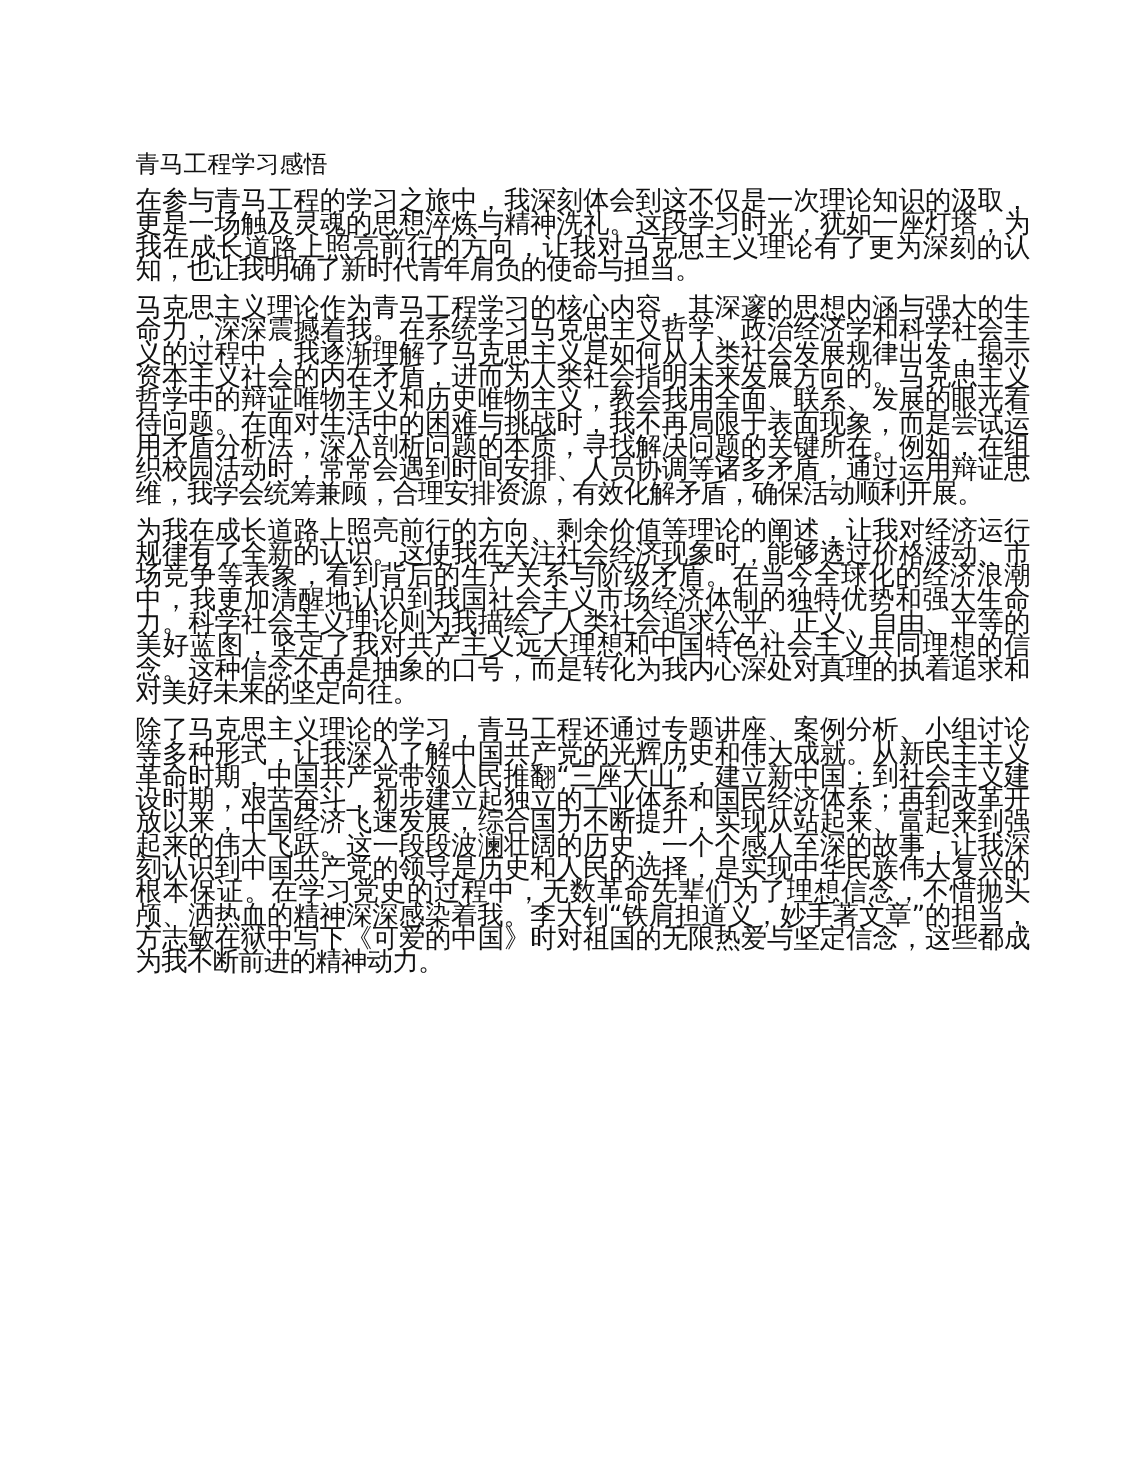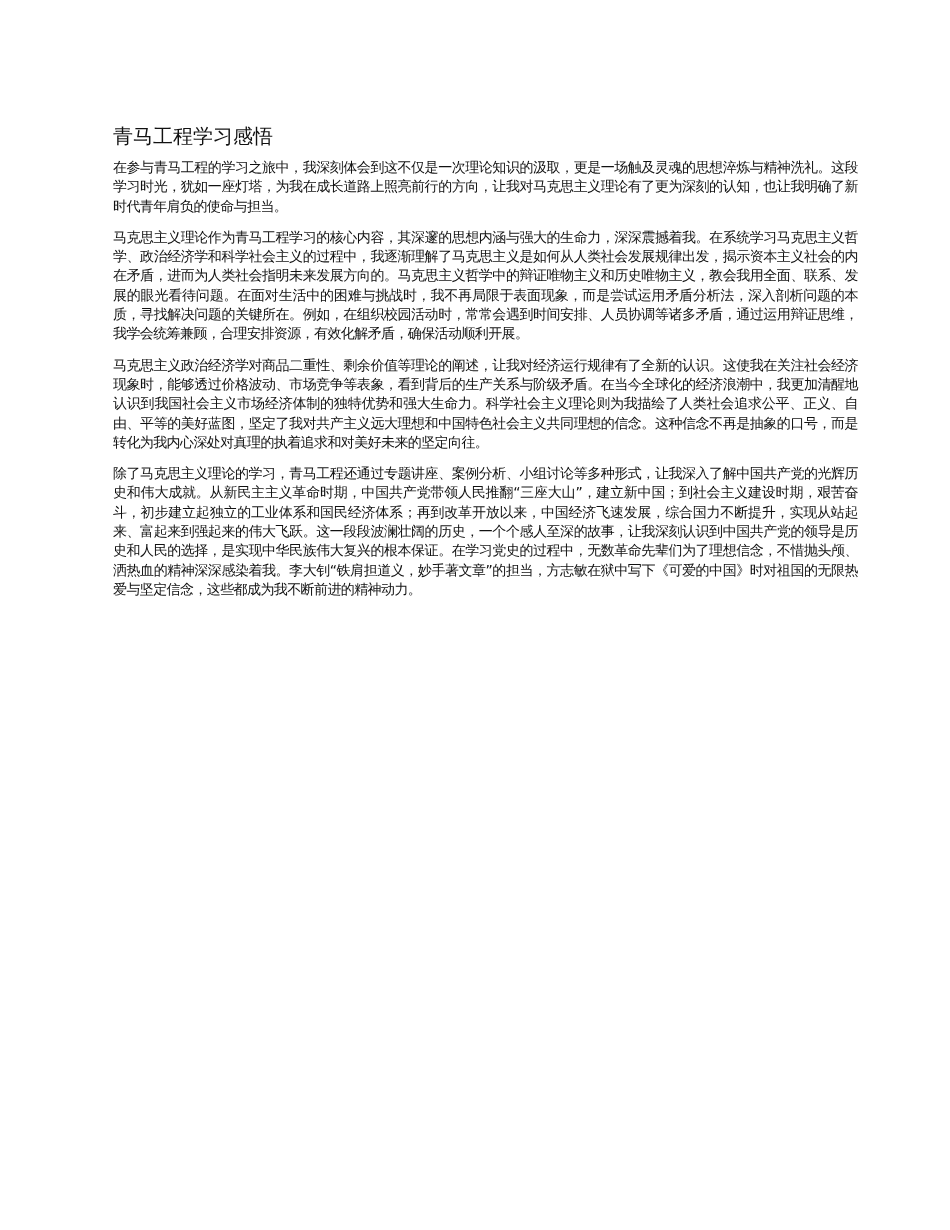--- a/index.html
+++ b/index.html
@@ -21,29 +21,29 @@
       top: 127px;
       width: 745px;
     }
     .title {
       font-size: 20px;
       line-height: 19px;
       margin: 0 0 12px 0;
       font-weight: normal;
     }
     .para {
-      font-size: 14px;
+      font-size: 22px;
       line-height: 19.3px;
       margin: 0 0 12px 0;
       text-align: justify;
       letter-spacing: -0.6px;
     }
   </style>
 </head>
 <body>
 
 <div class="page">
   <h1 class="title">青马工程学习感悟</h1>
   <p class="para">在参与青马工程的学习之旅中，我深刻体会到这不仅是一次理论知识的汲取，更是一场触及灵魂的思想淬炼与精神洗礼。这段学习时光，犹如一座灯塔，为我在成长道路上照亮前行的方向，让我对马克思主义理论有了更为深刻的认知，也让我明确了新时代青年肩负的使命与担当。</p>
   <p class="para">马克思主义理论作为青马工程学习的核心内容，其深邃的思想内涵与强大的生命力，深深震撼着我。在系统学习马克思主义哲学、政治经济学和科学社会主义的过程中，我逐渐理解了马克思主义是如何从人类社会发展规律出发，揭示资本主义社会的内在矛盾，进而为人类社会指明未来发展方向的。马克思主义哲学中的辩证唯物主义和历史唯物主义，教会我用全面、联系、发展的眼光看待问题。在面对生活中的困难与挑战时，我不再局限于表面现象，而是尝试运用矛盾分析法，深入剖析问题的本质，寻找解决问题的关键所在。例如，在组织校园活动时，常常会遇到时间安排、人员协调等诸多矛盾，通过运用辩证思维，我学会统筹兼顾，合理安排资源，有效化解矛盾，确保活动顺利开展。</p>
-  <p class="para">马克思主义政治经济学对商品二重性、剩余价值等理论的阐述，让我对经济运行规律有了全新的认识。这使我在关注社会经济现象时，能够透过价格波动、市场竞争等表象，看到背后的生产关系与阶级矛盾。在当今全球化的经济浪潮中，我更加清醒地认识到我国社会主义市场经济体制的独特优势和强大生命力。科学社会主义理论则为我描绘了人类社会追求公平、正义、自由、平等的美好蓝图，坚定了我对共产主义远大理想和中国特色社会主义共同理想的信念。这种信念不再是抽象的口号，而是转化为我内心深处对真理的执着追求和对美好未来的坚定向往。</p>
+  <p class="para">为我在成长道路上照亮前行的方向、剩余价值等理论的阐述，让我对经济运行规律有了全新的认识。这使我在关注社会经济现象时，能够透过价格波动、市场竞争等表象，看到背后的生产关系与阶级矛盾。在当今全球化的经济浪潮中，我更加清醒地认识到我国社会主义市场经济体制的独特优势和强大生命力。科学社会主义理论则为我描绘了人类社会追求公平、正义、自由、平等的美好蓝图，坚定了我对共产主义远大理想和中国特色社会主义共同理想的信念。这种信念不再是抽象的口号，而是转化为我内心深处对真理的执着追求和对美好未来的坚定向往。</p>
   <p class="para">除了马克思主义理论的学习，青马工程还通过专题讲座、案例分析、小组讨论等多种形式，让我深入了解中国共产党的光辉历史和伟大成就。从新民主主义革命时期，中国共产党带领人民推翻“三座大山”，建立新中国；到社会主义建设时期，艰苦奋斗，初步建立起独立的工业体系和国民经济体系；再到改革开放以来，中国经济飞速发展，综合国力不断提升，实现从站起来、富起来到强起来的伟大飞跃。这一段段波澜壮阔的历史，一个个感人至深的故事，让我深刻认识到中国共产党的领导是历史和人民的选择，是实现中华民族伟大复兴的根本保证。在学习党史的过程中，无数革命先辈们为了理想信念，不惜抛头颅、洒热血的精神深深感染着我。李大钊“铁肩担道义，妙手著文章”的担当，方志敏在狱中写下《可爱的中国》时对祖国的无限热爱与坚定信念，这些都成为我不断前进的精神动力。</p>
 </div>
 
 </body></html>

